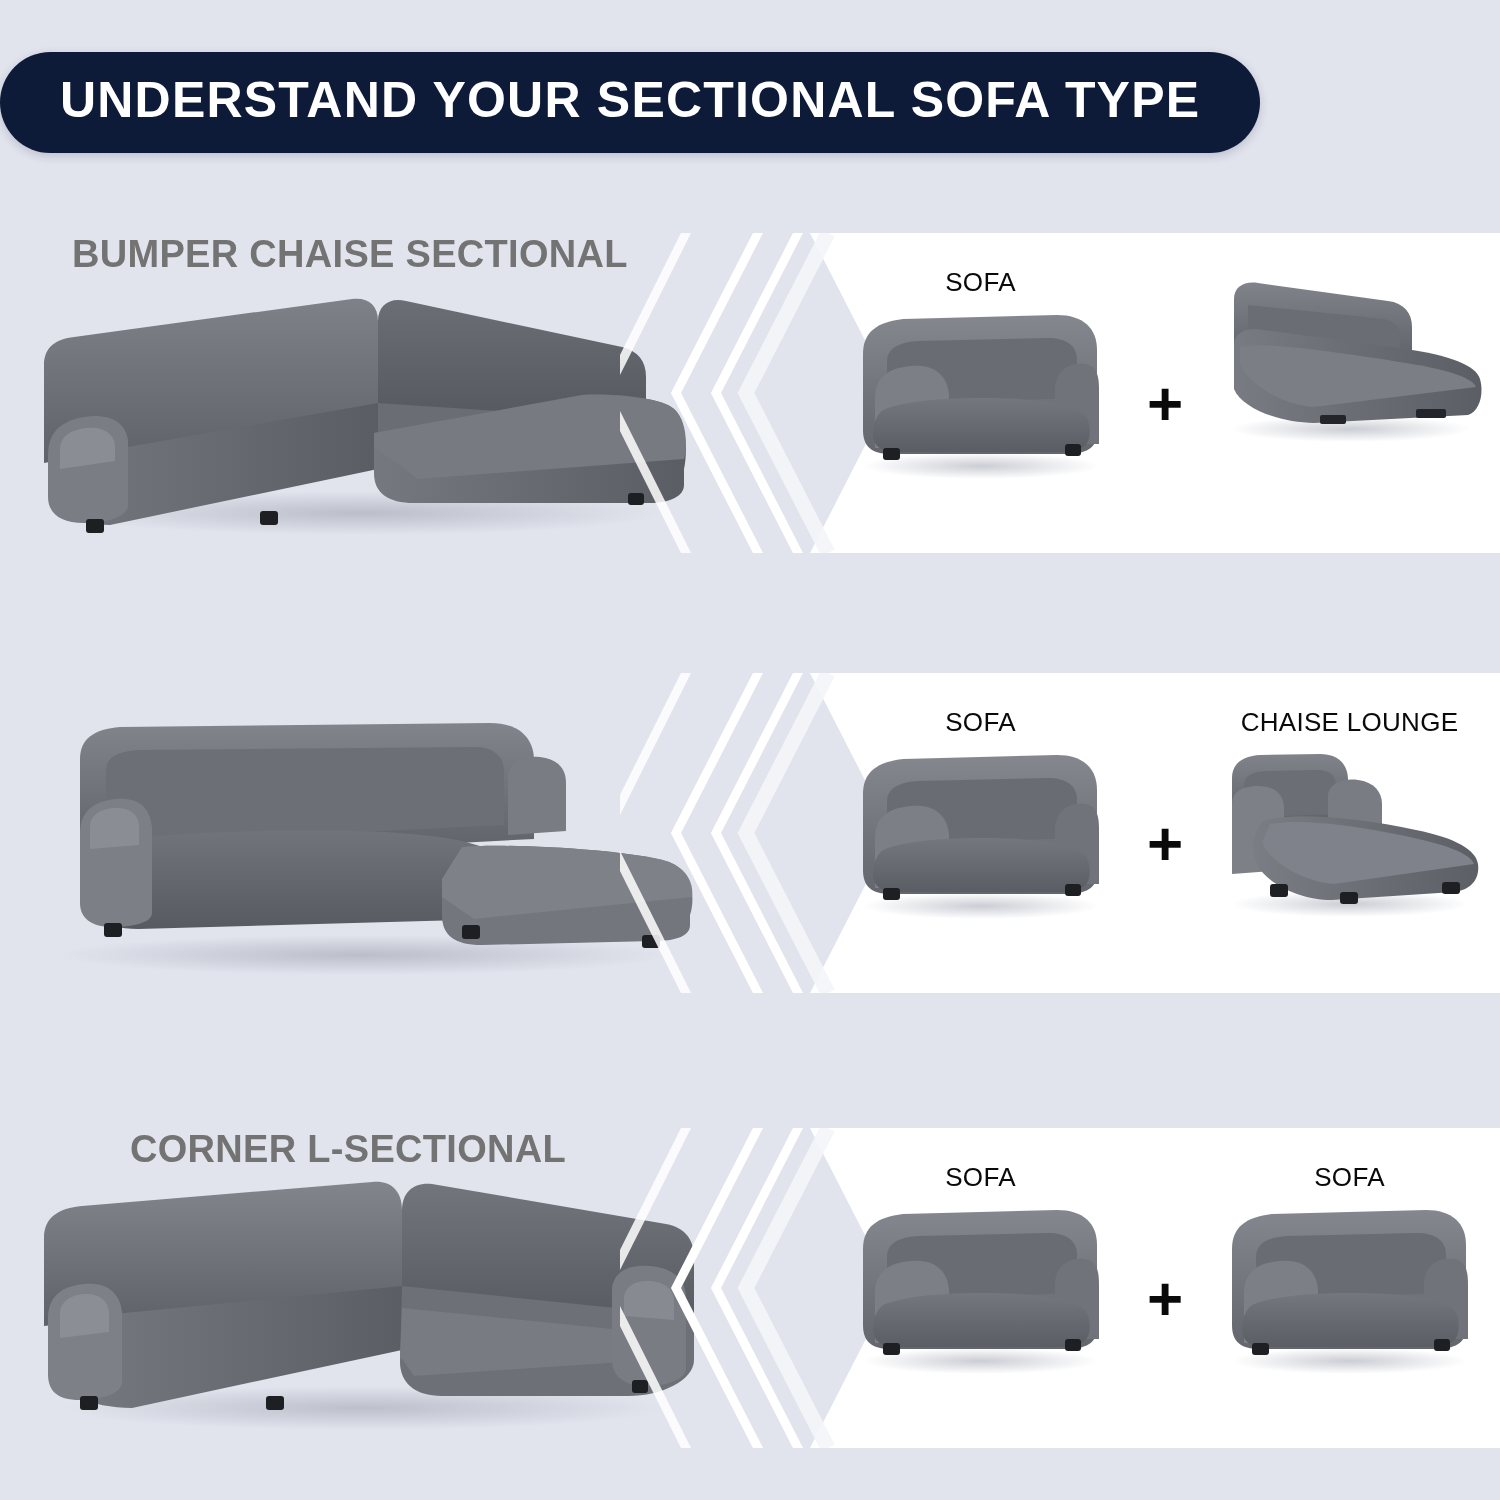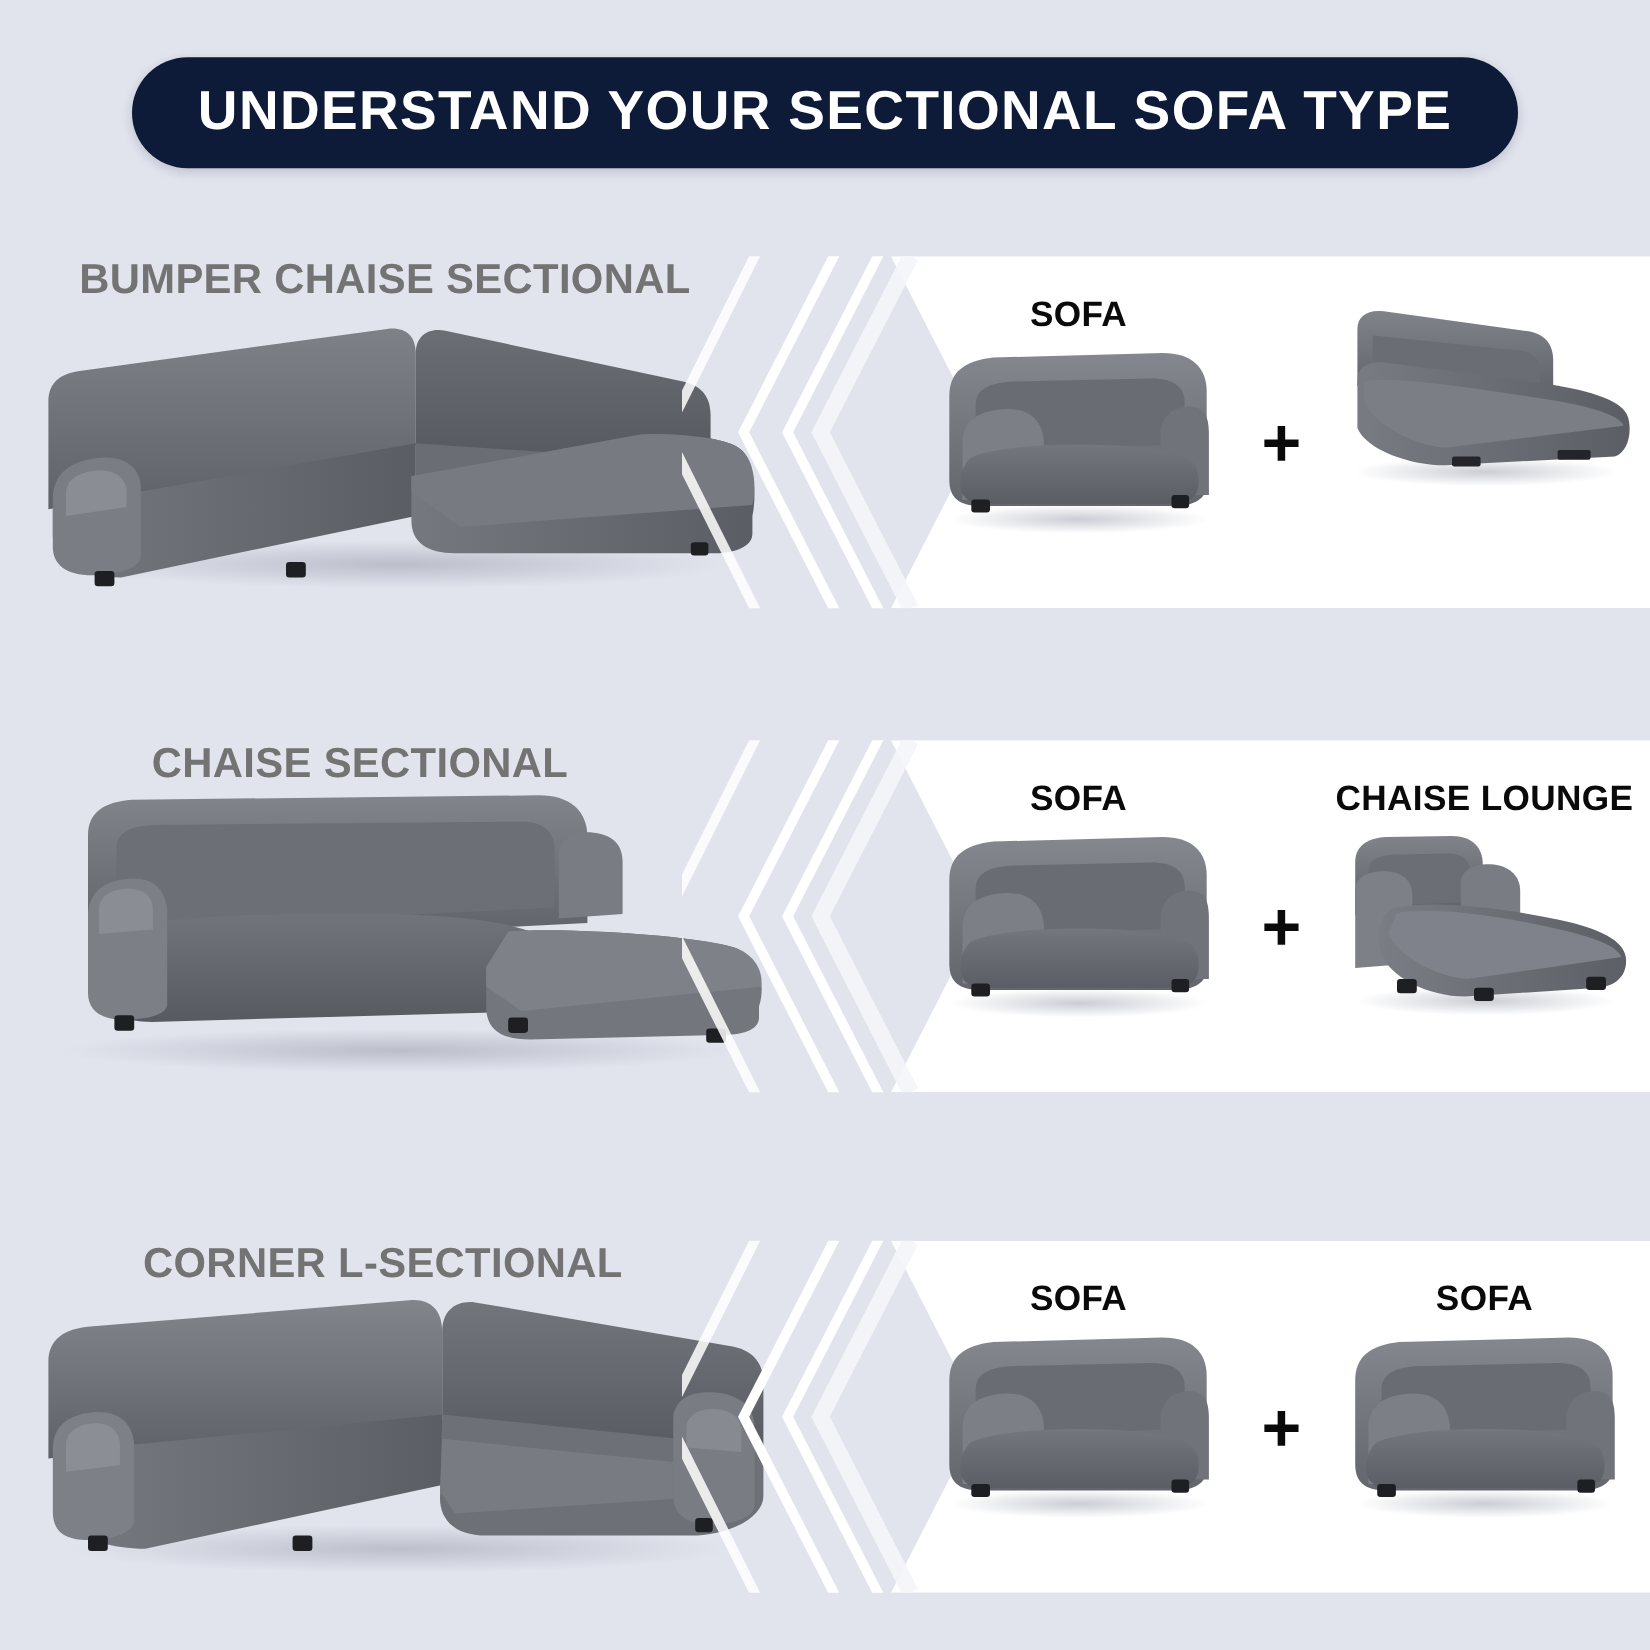--- a/index.html
+++ b/index.html
@@ -7,21 +7,21 @@
   body {
     background:#e1e4ed;
     font-family:"Liberation Sans", sans-serif;
     overflow:hidden;
     position:relative;
   }
 
   
   .title-wrap {
     position:absolute; left:0; top:52px; width:1500px;
-    display:flex; justify-content:center;border-radius:26px;
+    display:flex; justify-content:flex-start;border-radius:26px;
   }
   .title-banner {
     background:#0d1b38;
     border-radius:60px;
     padding:22px 60px 26px;
     min-width:1222px;
     text-align:center;
     box-shadow:0 3px 10px rgba(20,30,60,.18);
   }
   .title-banner .ttl {
@@ -67,21 +67,21 @@
   .combo {
     display:flex; align-items:center; justify-content:center;
     gap:14px; width:100%; height:100%;
   }
   .item {
     display:flex; flex-direction:column; align-items:center;
     justify-content:flex-start; width:285px; height:300px;
     padding-top:24px;
   }
   .item-label {
-    font-size:32px; font-weight:bold; color:#0a0a0a;
+    font-size:26px; font-weight:normal; color:#0a0a0a;
     letter-spacing:.3px; white-space:nowrap; margin-bottom:4px;
   }
   .item-art { width:280px; height:180px; }
   .item-art svg { width:100%; height:100%; display:block; }
   .plus {
     font-size:62px; font-weight:bold; color:#0a0a0a;
     line-height:1; width:56px; text-align:center;
     margin-top:22px;
   }
 </style>
@@ -209,21 +209,20 @@
               <rect x="110" y="148" width="26" height="9" rx="2" fill="#23252a"></rect>
             </svg>
           </div>
         </div>
       </div>
     </div>
   </div>
 </div>
 
 <div class="section" id="section-1">
-  <div class="sec-title">CHAISE SECTIONAL</div>
 
   <div class="hero">
     <svg viewBox="0 0 700 268" xmlns="http://www.w3.org/2000/svg">
       <defs>
         <linearGradient id="h1a" x1="0" y1="0" x2="0" y2="1">
           <stop offset="0" stop-color="#81848a"></stop>
             <stop offset="1" stop-color="#5d6066"></stop>
         </linearGradient>
         <linearGradient id="h1b" x1="0" y1="0" x2="0" y2="1">
           <stop offset="0" stop-color="#71747a"></stop>

